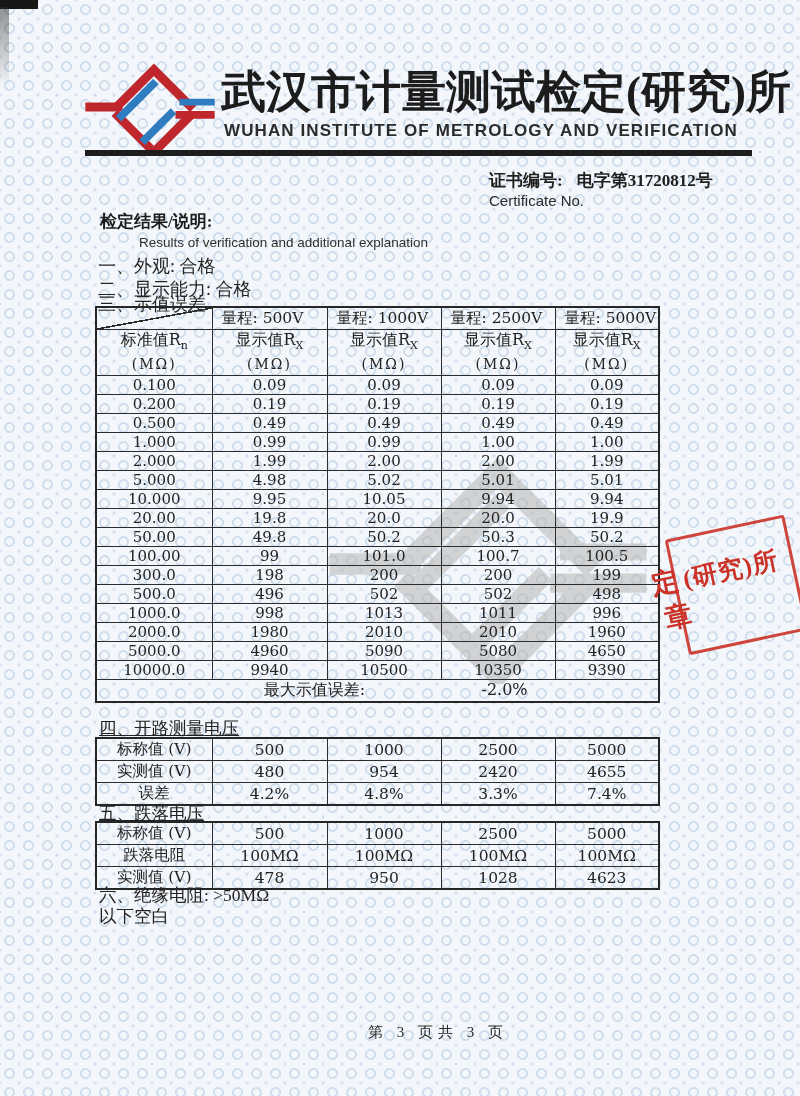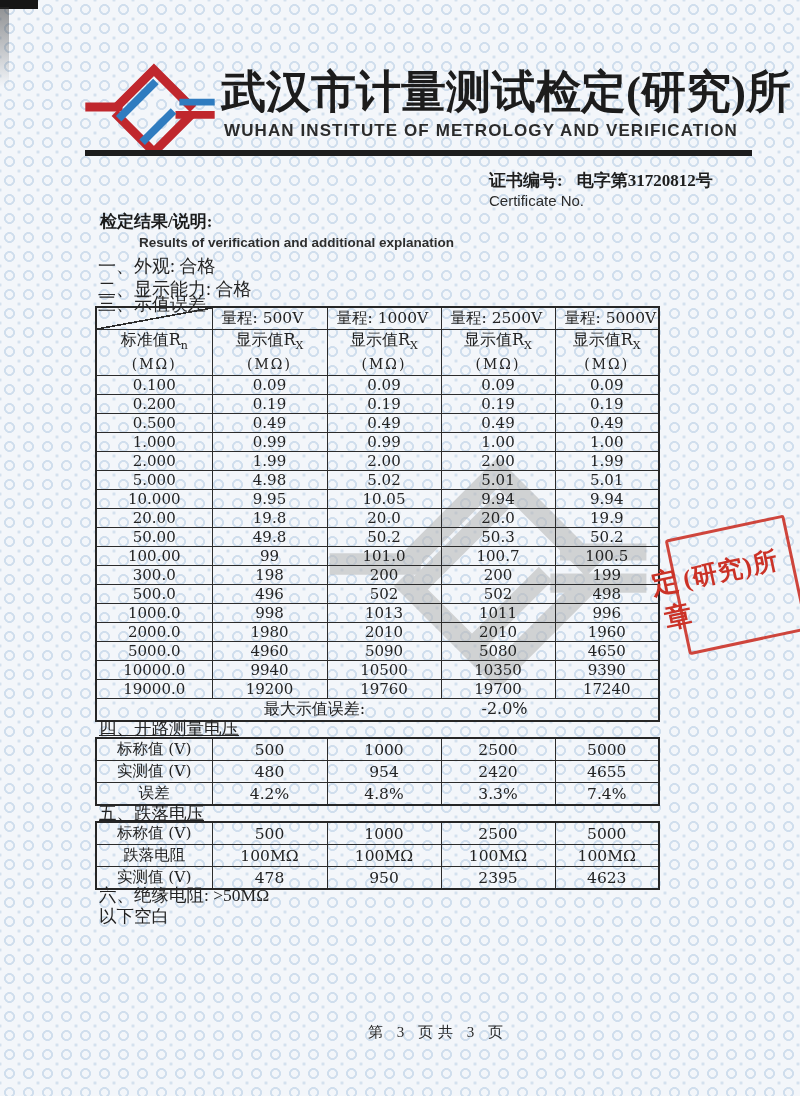--- a/index.html
+++ b/index.html
@@ -23,21 +23,21 @@
     letter-spacing:0px;color:#1c1c1c;font-family:"Liberation Serif",serif;white-space:nowrap;}
   .org-en{position:absolute;left:224px;top:121px;font-size:17px;font-weight:bold;color:#2b2b2b;
     letter-spacing:1.1px;font-family:"Liberation Sans",sans-serif;white-space:nowrap;}
   .head-rule{position:absolute;left:85px;top:150px;width:667px;height:6px;background:#1d1d1d;}
 
   .cert-line{position:absolute;left:489px;top:169px;font-size:17px;font-weight:bold;color:#1e1e1e;white-space:nowrap;}
   .cert-line .gap{display:inline-block;width:14px;}
   .cert-en{position:absolute;left:489px;top:192px;font-size:15px;color:#2b2b2b;font-family:"Liberation Sans",sans-serif;text-align:right;}
 
   .res-title{position:absolute;left:100px;top:210px;font-size:17px;font-weight:bold;color:#1b1b1b;}
-  .res-en{position:absolute;left:103px;top:235px;font-size:13.5px;font-weight:bold;color:#2e2e2e;font-family:"Liberation Sans",sans-serif;padding-left:36px;}
+  .res-en{position:absolute;left:103px;top:235px;font-size:13.5px;font-weight:normal;color:#2e2e2e;font-family:"Liberation Sans",sans-serif;padding-left:36px;}
   .item{position:absolute;left:98px;font-size:18px;color:#242424;white-space:nowrap;}
   .item1{top:254px;} .item2{top:277px;} .item3{top:292px;}
 
   table{border-collapse:collapse;table-layout:fixed;background:transparent;}
   .tbl{position:absolute;left:95px;width:563px;border:2px solid #262626;z-index:2;}
   td{border:1px solid #2c2c2c;text-align:center;color:#232323;overflow:hidden;white-space:nowrap;
      font-family:"DejaVu Serif",serif;padding:0;}
   .t1{top:306px;}
   .t1 .range-cell{text-align:left;padding-left:9px;font-size:15.5px;height:20px;font-weight:normal;}
   .diag{background:linear-gradient(to bottom right,transparent calc(50% - .8px),#2c2c2c calc(50% - .8px),#2c2c2c calc(50% + .8px),transparent calc(50% + .8px));}
@@ -260,27 +260,20 @@
           <td>5080</td>
           <td>4650</td>
         </tr>
         <tr>
           <td>10000.0</td>
           <td>9940</td>
           <td>10500</td>
           <td>10350</td>
           <td>9390</td>
         </tr>
-        <tr>
-          <td>19000.0</td>
-          <td>19200</td>
-          <td>19760</td>
-          <td>19700</td>
-          <td>17240</td>
-        </tr>
       </tbody>
     <tfoot>
       <tr class="sum-row">
         <td colspan="5">
           <span class="sum-label">最大示值误差:</span><span class="sum-value">-2.0%</span>
         </td>
       </tr>
     </tfoot>
   </table>
 
@@ -339,21 +332,21 @@
           <td>跌落电阻</td>
           <td>100MΩ</td>
           <td>100MΩ</td>
           <td>100MΩ</td>
           <td>100MΩ</td>
         </tr>
         <tr>
           <td>实测值 (V)</td>
           <td>478</td>
           <td>950</td>
-          <td>2395</td>
+          <td>1028</td>
           <td>4623</td>
         </tr>
       </tbody>
   </table>
 
   <div class="sec6">六、绝缘电阻: &gt;50MΩ</div>
   <div class="blank-note">以下空白</div>
 
   <div class="stamp">
     <div class="stamp-border"></div>

